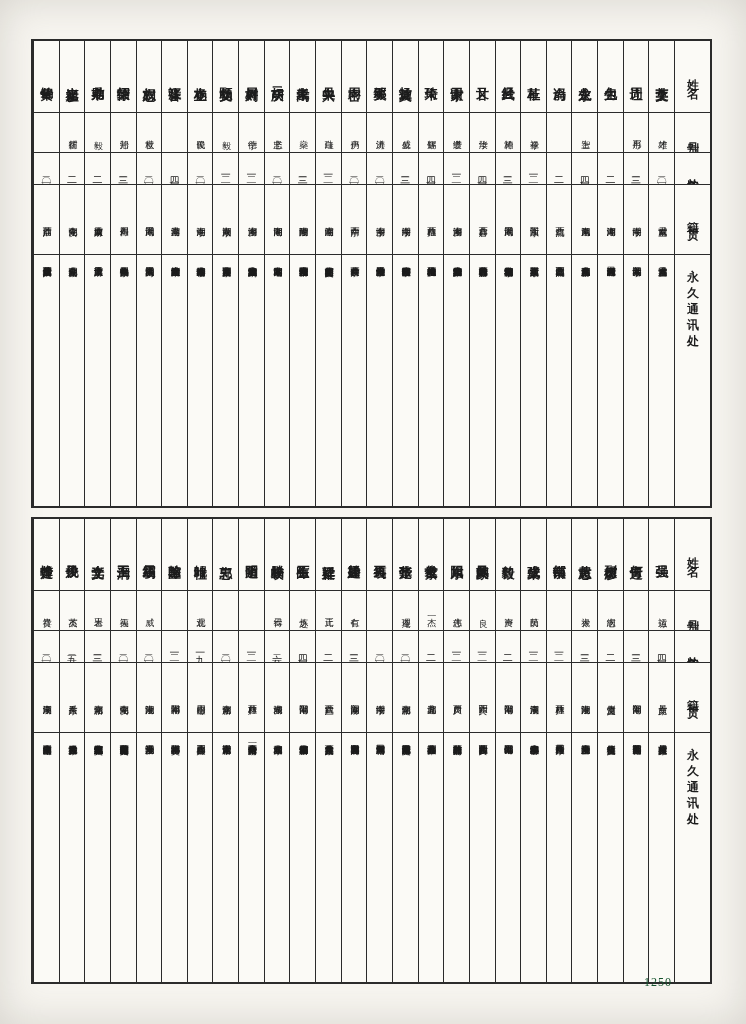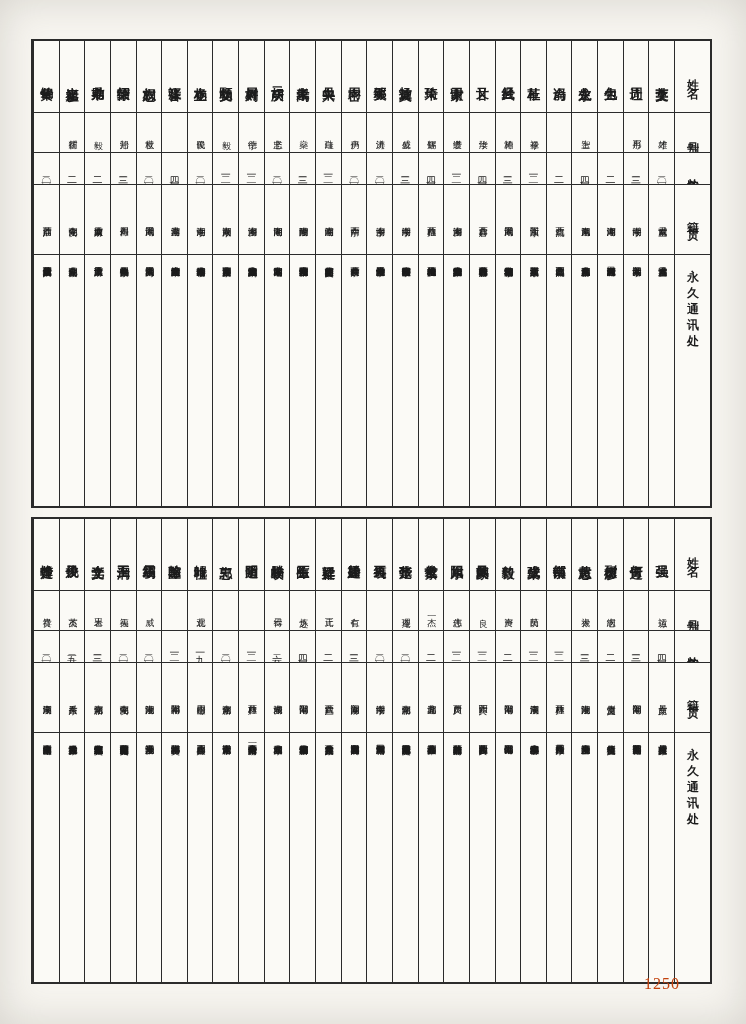--- a/index.html
+++ b/index.html
@@ -44,21 +44,21 @@
     writing-mode:vertical-rl;text-orientation:upright;
     line-height:1.1;max-height:100%;
   }
   .cell-name .v{line-height:1.05;}
   .hv{writing-mode:vertical-rl;text-orientation:upright;font-weight:bold;font-size:12px;}
   .sp8{letter-spacing:8px;padding-left:0;}
   .sp16{letter-spacing:16px;}
   .page-number{
     position:absolute;left:644px;top:975px;
     font-family:"Liberation Serif","DejaVu Serif",serif;
-    font-size:16px;color:#c2410c;letter-spacing:1px;
+    font-size:12px;color:#14532d;letter-spacing:1px;
   }
 </style>
 </head>
 <body>
 
 <div class="page">
 
   <div class="tbl tbl-top" id="tbl-top">
     <div class="col col-head">
       <div class="cell cell-name">

